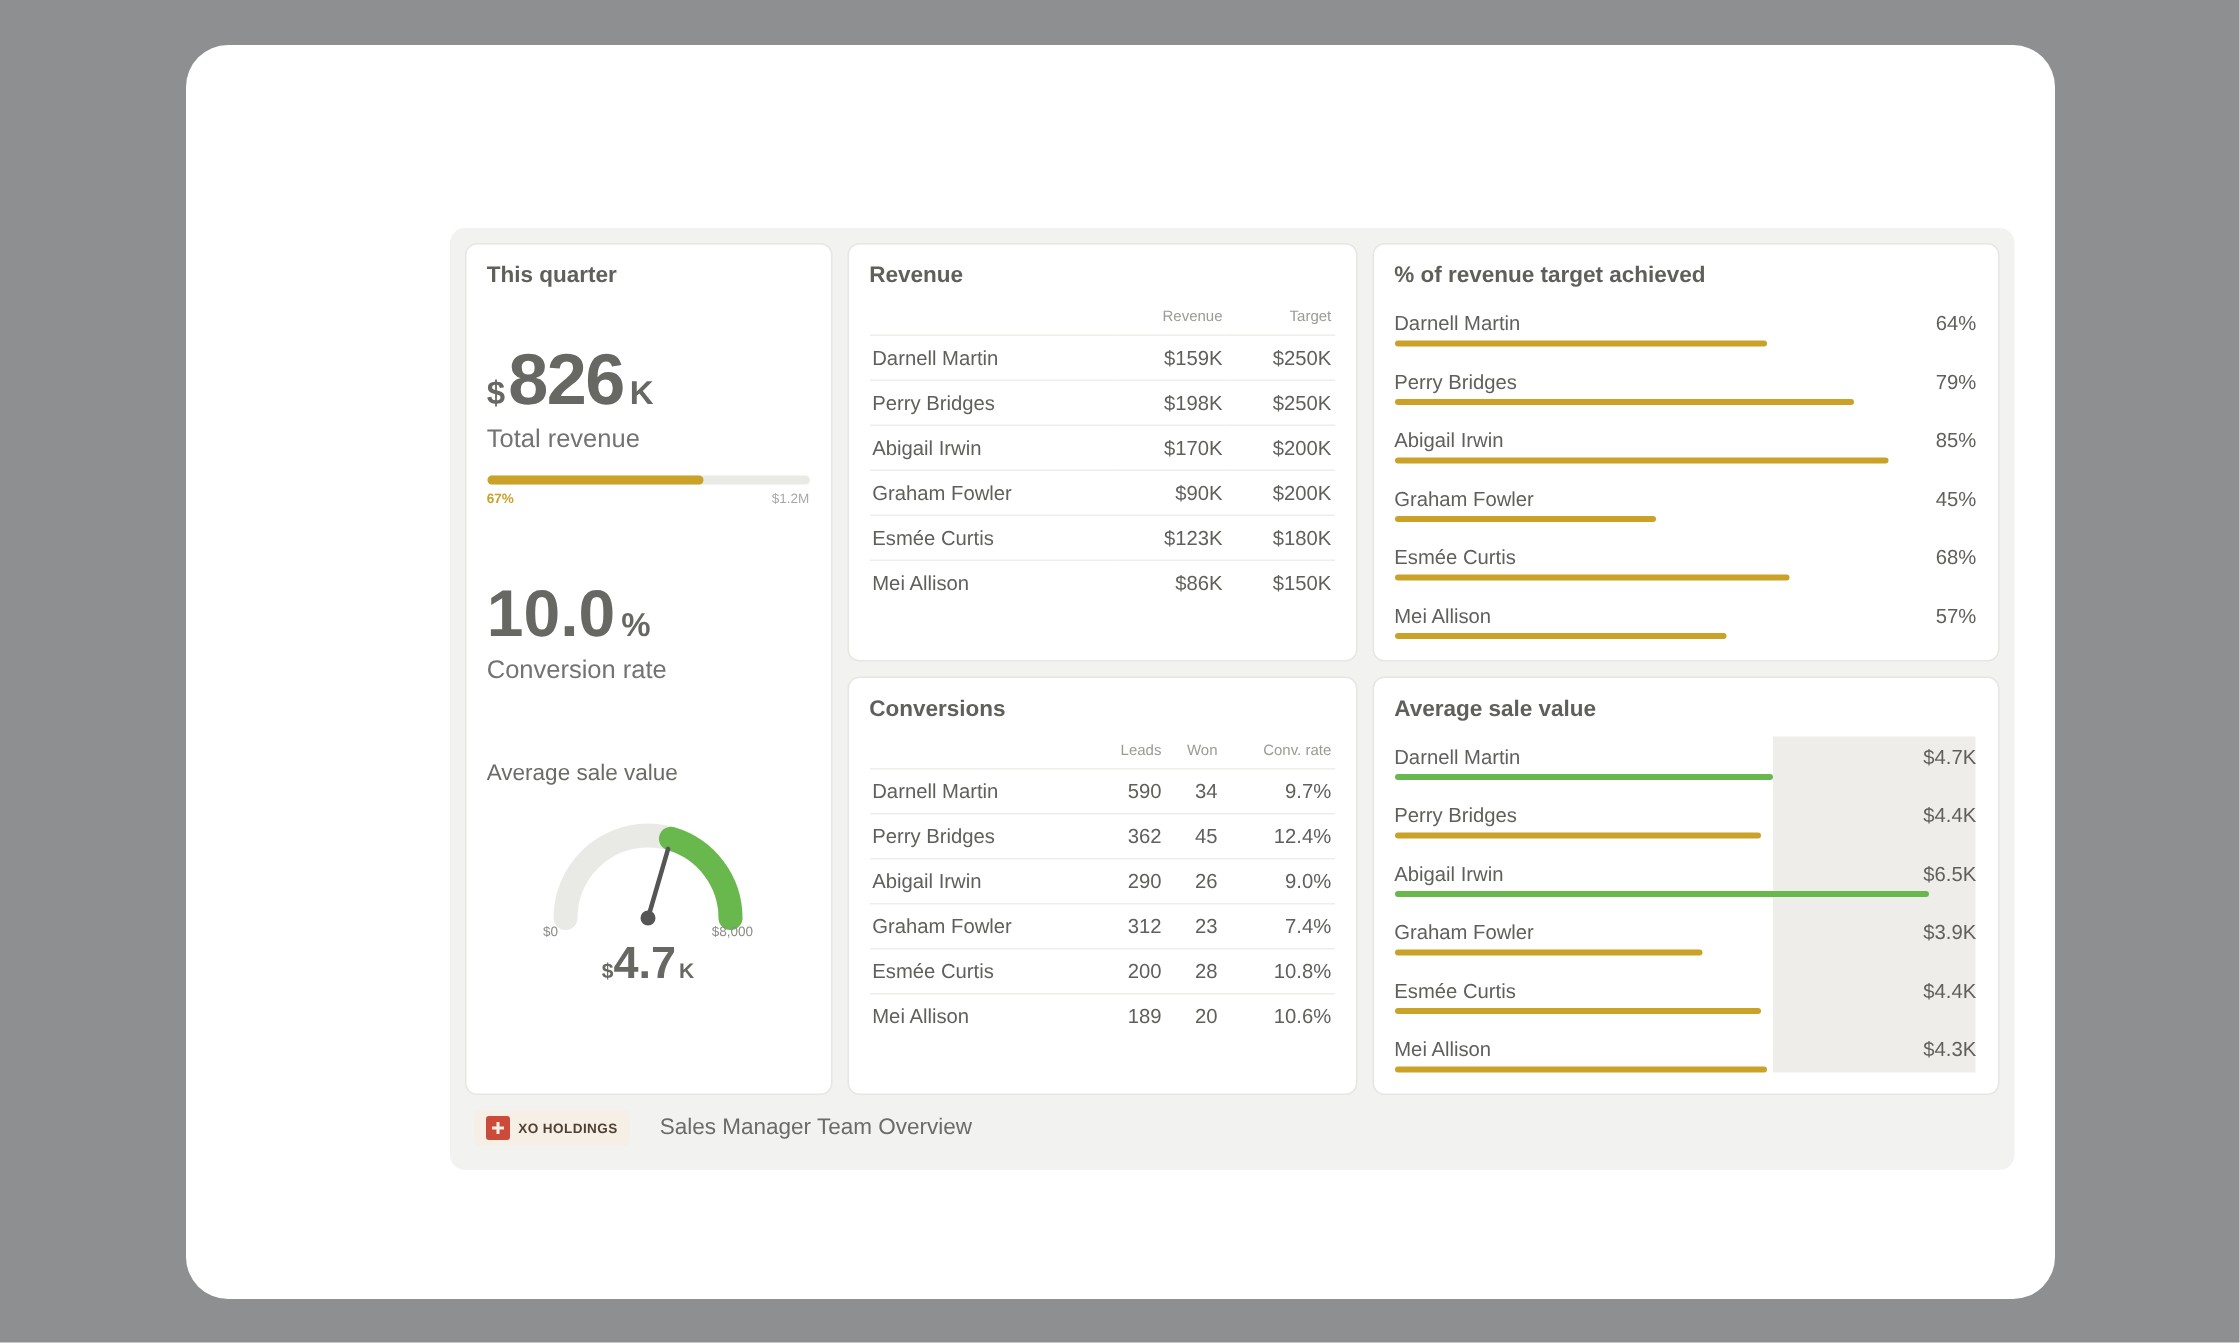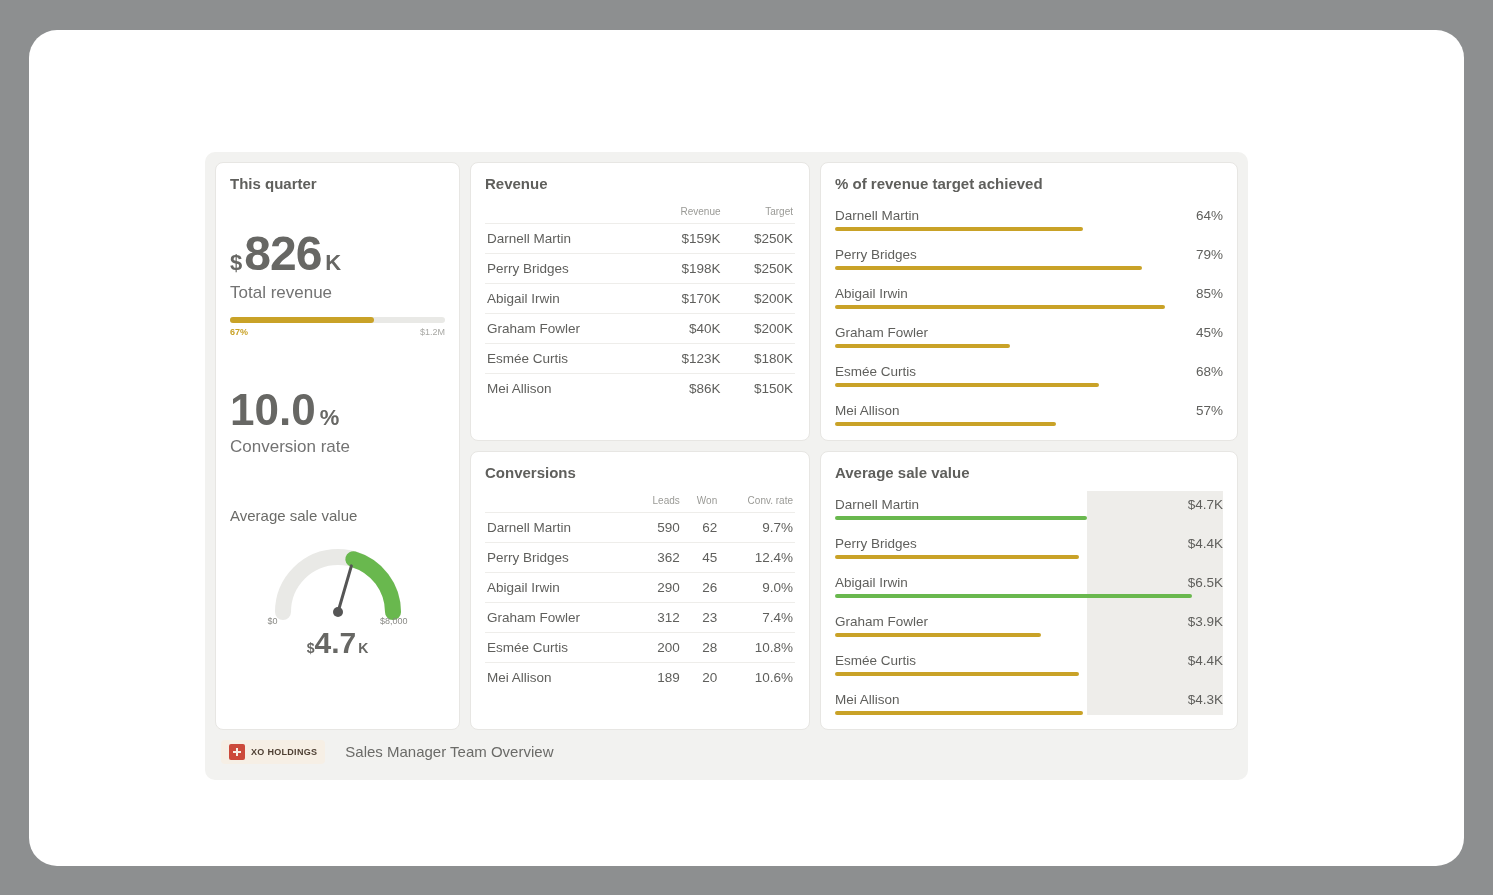--- a/index.html
+++ b/index.html
@@ -6,21 +6,21 @@
   html, body { width: 1493px; height: 895px; }
   body {
     background: #8d8f90;
     font-family: -apple-system, BlinkMacSystemFont, "Segoe UI", Helvetica, Arial, sans-serif;
     color: #555;
     display: flex;
     align-items: center;
     justify-content: center;
   }
   .canvas {
-    width: 1435px;
+    width: 1246px;
     height: 836px;
     background: #ffffff;
     border-radius: 28px;
     position: relative;
   }
   .dashboard {
     position: absolute;
     left: 176px;
     top: 122px;
     width: 1043px;
@@ -274,21 +274,21 @@
                 <td>$198K</td>
                 <td>$250K</td>
               </tr>
               <tr>
                 <td>Abigail Irwin</td>
                 <td>$170K</td>
                 <td>$200K</td>
               </tr>
               <tr>
                 <td>Graham Fowler</td>
-                <td>$40K</td>
+                <td>$90K</td>
                 <td>$200K</td>
               </tr>
               <tr>
                 <td>Esmée Curtis</td>
                 <td>$123K</td>
                 <td>$180K</td>
               </tr>
               <tr>
                 <td>Mei Allison</td>
                 <td>$86K</td>
@@ -366,21 +366,21 @@
               <th></th>
               <th>Leads</th>
               <th>Won</th>
               <th>Conv. rate</th>
             </tr>
           </thead>
           <tbody id="conv-rows">
               <tr>
                 <td>Darnell Martin</td>
                 <td>590</td>
-                <td>62</td>
+                <td>34</td>
                 <td>9.7%</td>
               </tr>
               <tr>
                 <td>Perry Bridges</td>
                 <td>362</td>
                 <td>45</td>
                 <td>12.4%</td>
               </tr>
               <tr>
                 <td>Abigail Irwin</td>

